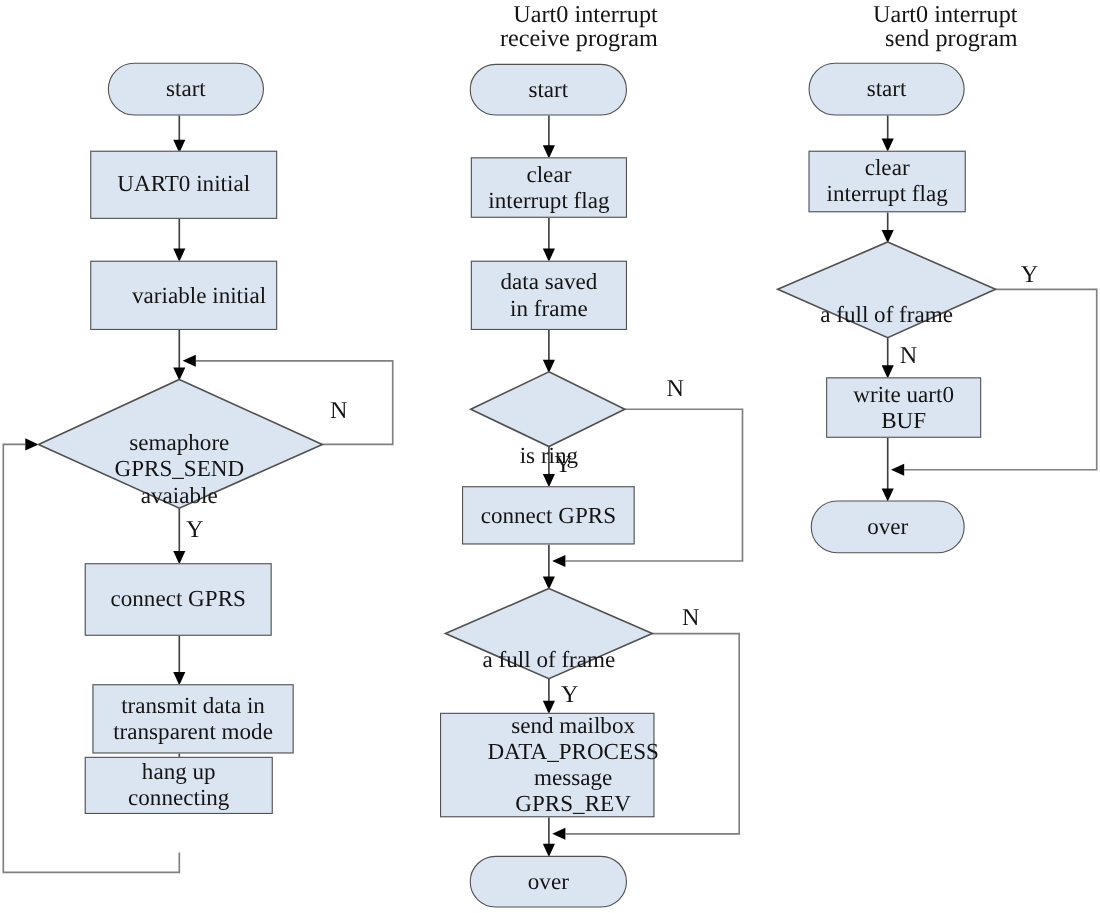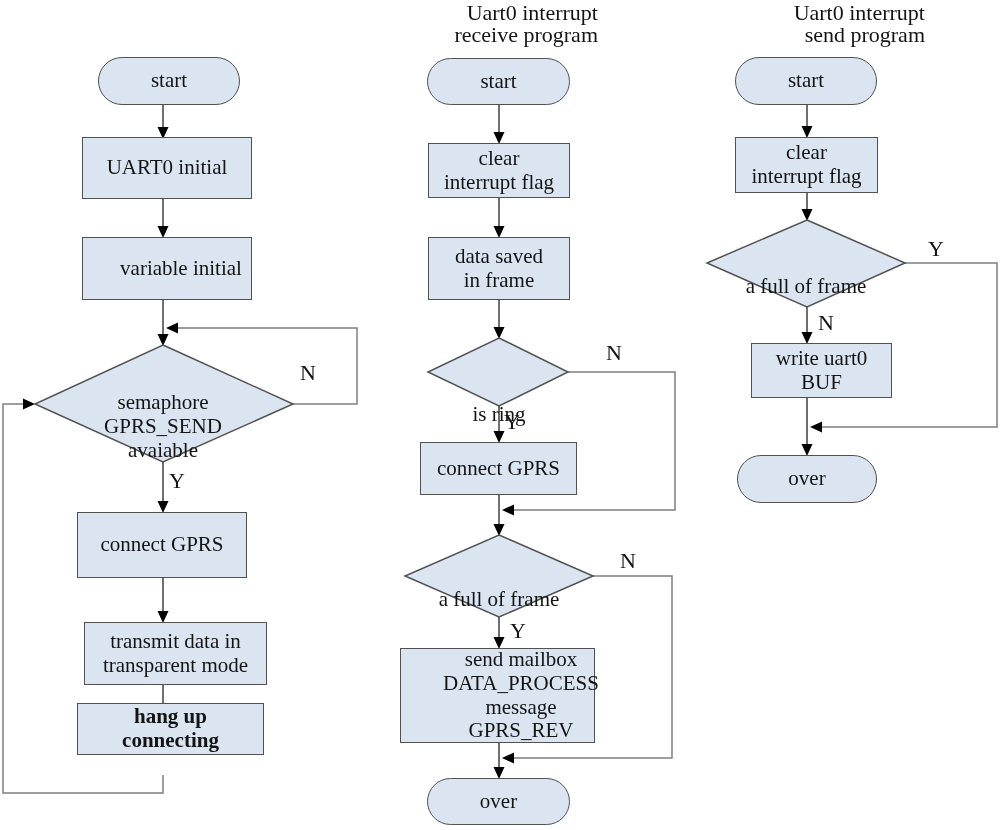--- a/index.html
+++ b/index.html
@@ -127,21 +127,21 @@
   <div class="node" style="left:82px; top:137px; width:170px; height:62px;">UART0 initial</div>
   <div class="node" style="left:82px; top:237px; width:170px; height:63px;padding-left:28px;">variable initial</div>
   <div class="dlabel" style="left:83px; top:367px; width:160px;text-align:center;">semaphore
 GPRS_SEND
 avaiable</div>
   <div class="yn" style="left:300px; top:360px;">N</div>
   <div class="yn" style="left:169px; top:468px;">Y</div>
   <div class="node" style="left:77px; top:512px; width:170px; height:66px;">connect GPRS</div>
   <div class="node" style="left:71px; top:622px; width:183px; height:63px;margin-left:13px;">transmit data in
 transparent mode</div>
-  <div class="node" style="left:77px; top:703px; width:187px; height:52px;font-weight:bold;">hang up
+  <div class="node" style="left:77px; top:688px; width:171px; height:52px;">hang up
 connecting</div>
 
   <div class="title center" style="left:398px; top:2px; width:200px;">Uart0 interrupt
 receive program</div>
   <div class="node stadium" style="left:427px; top:58px; width:143px; height:47px;">start</div>
   <div class="node" style="left:428px; top:143px; width:142px; height:55px;">clear
 interrupt flag</div>
   <div class="node" style="left:428px; top:237px; width:142px; height:63px;">data saved
 in frame</div>
   <div class="dlabel" style="left:439px; top:379px; width:120px;">is ring</div>

